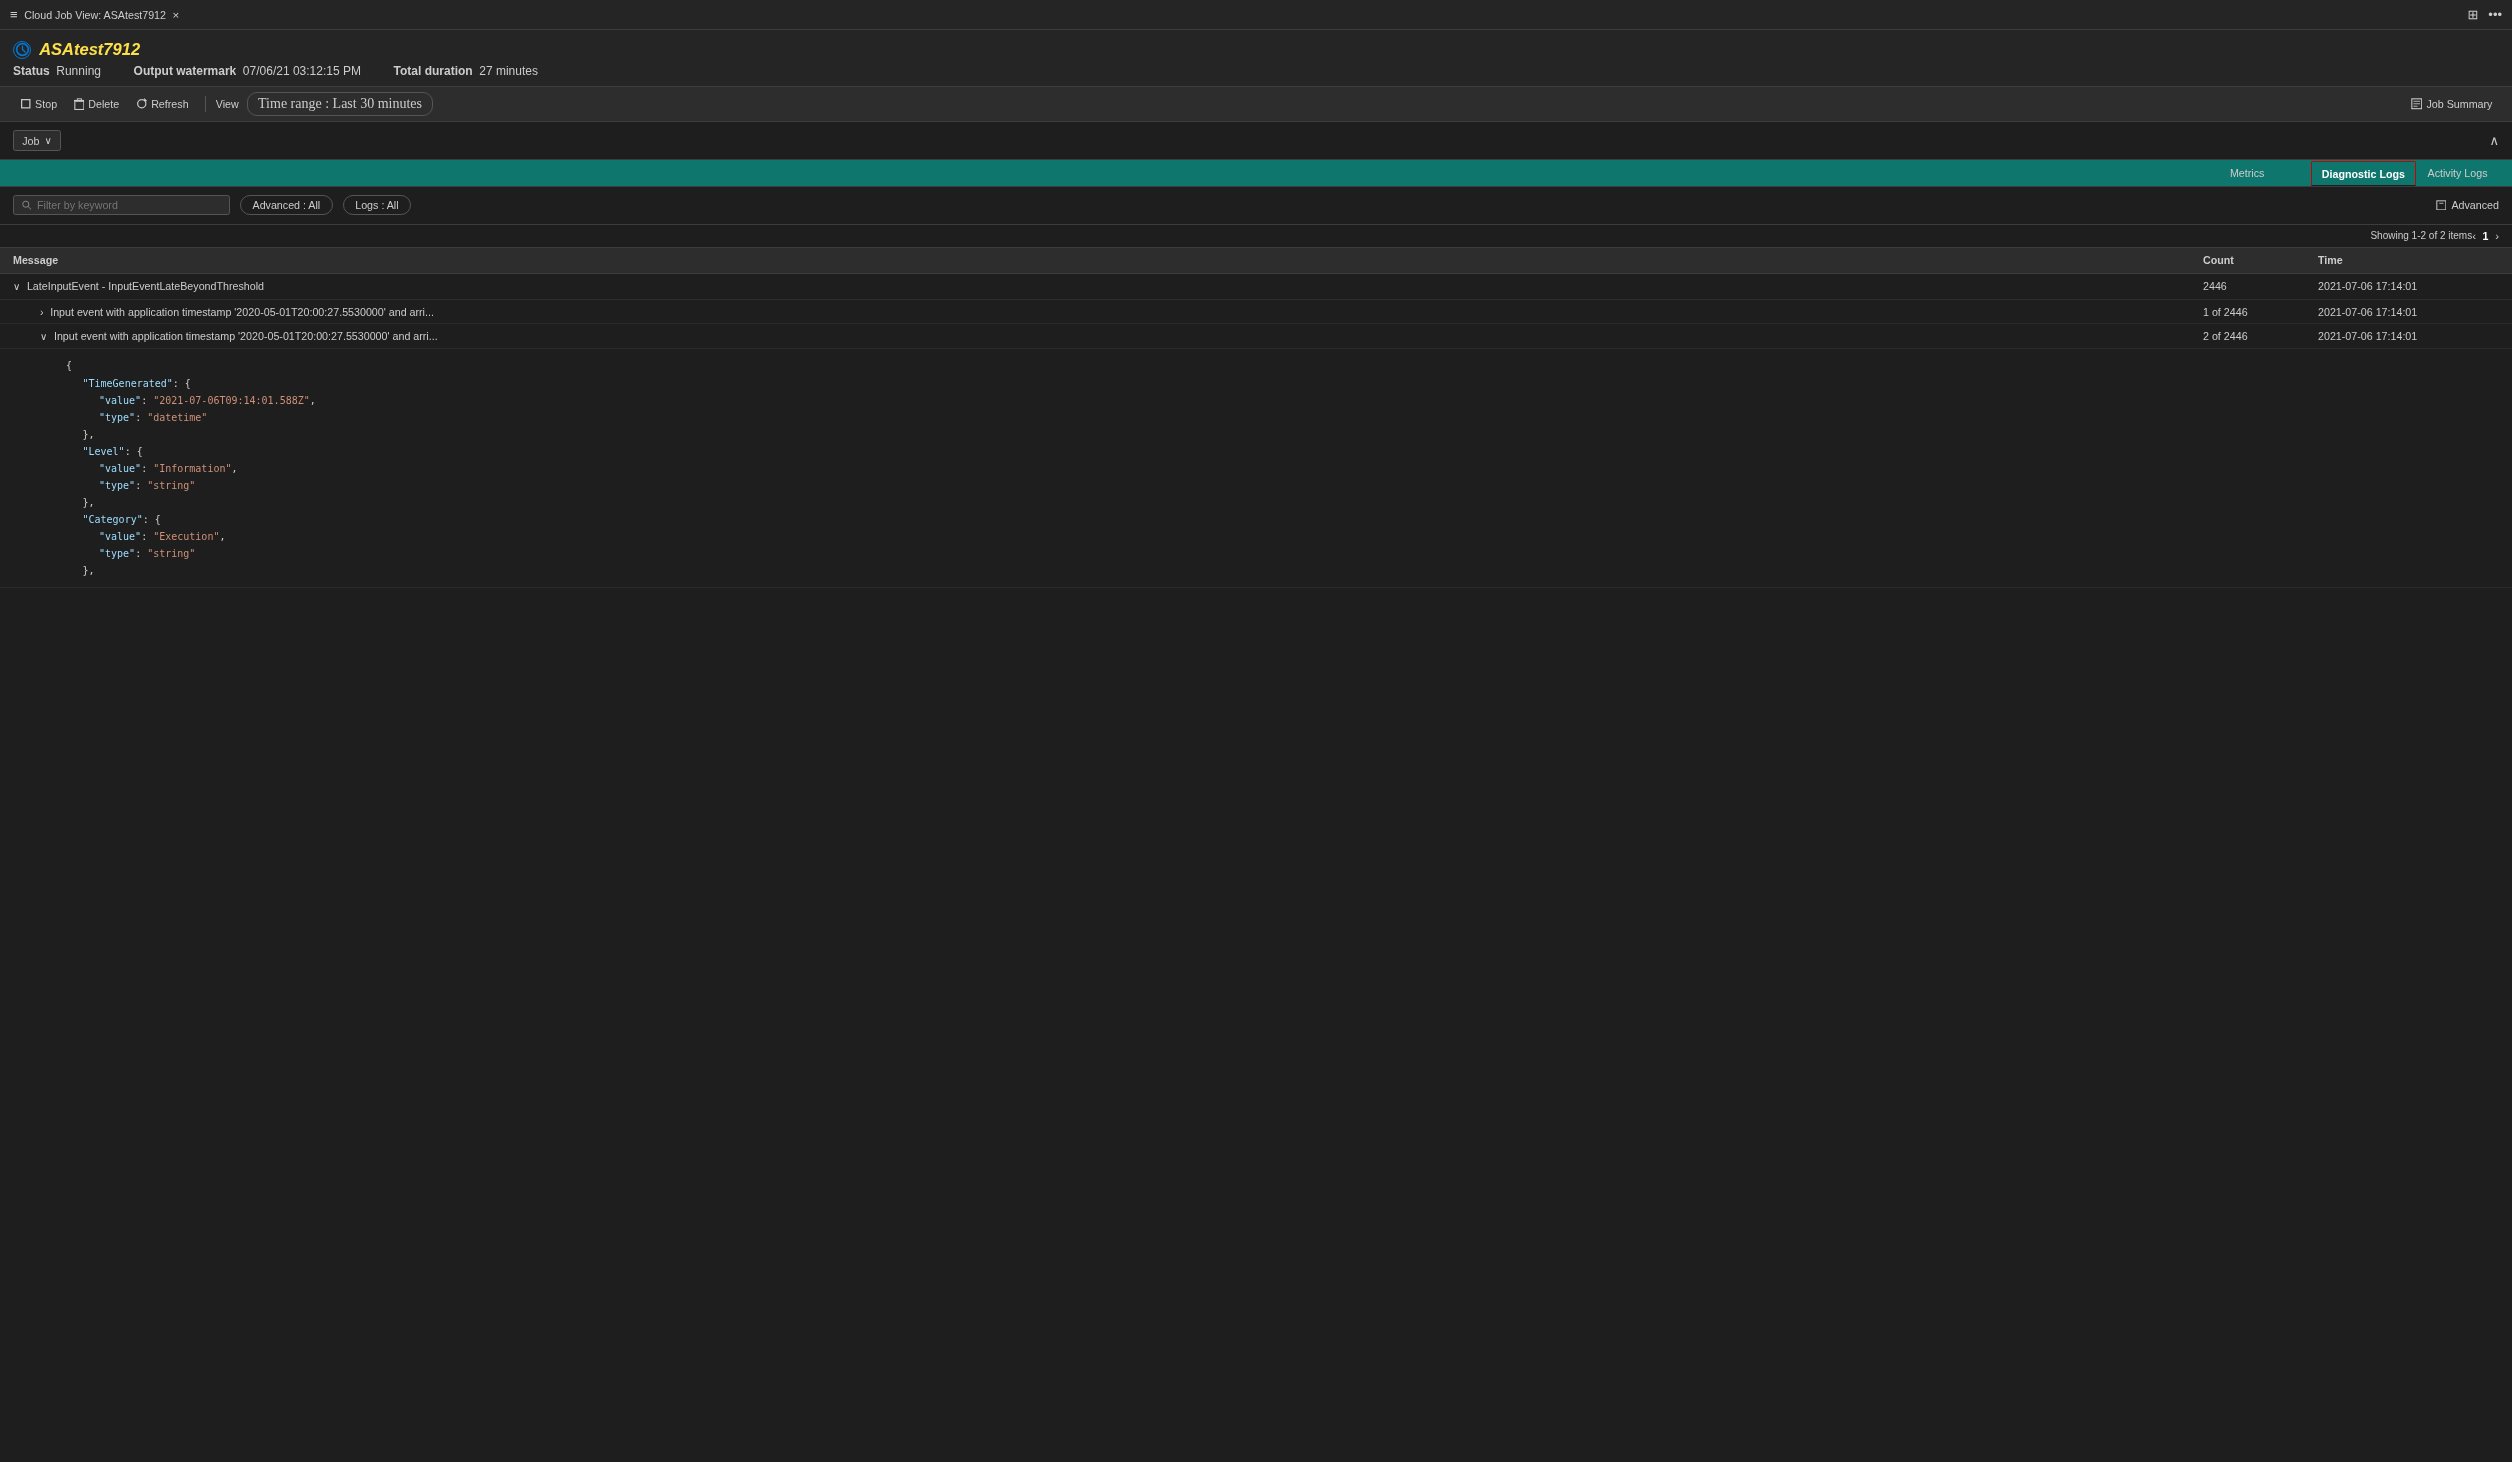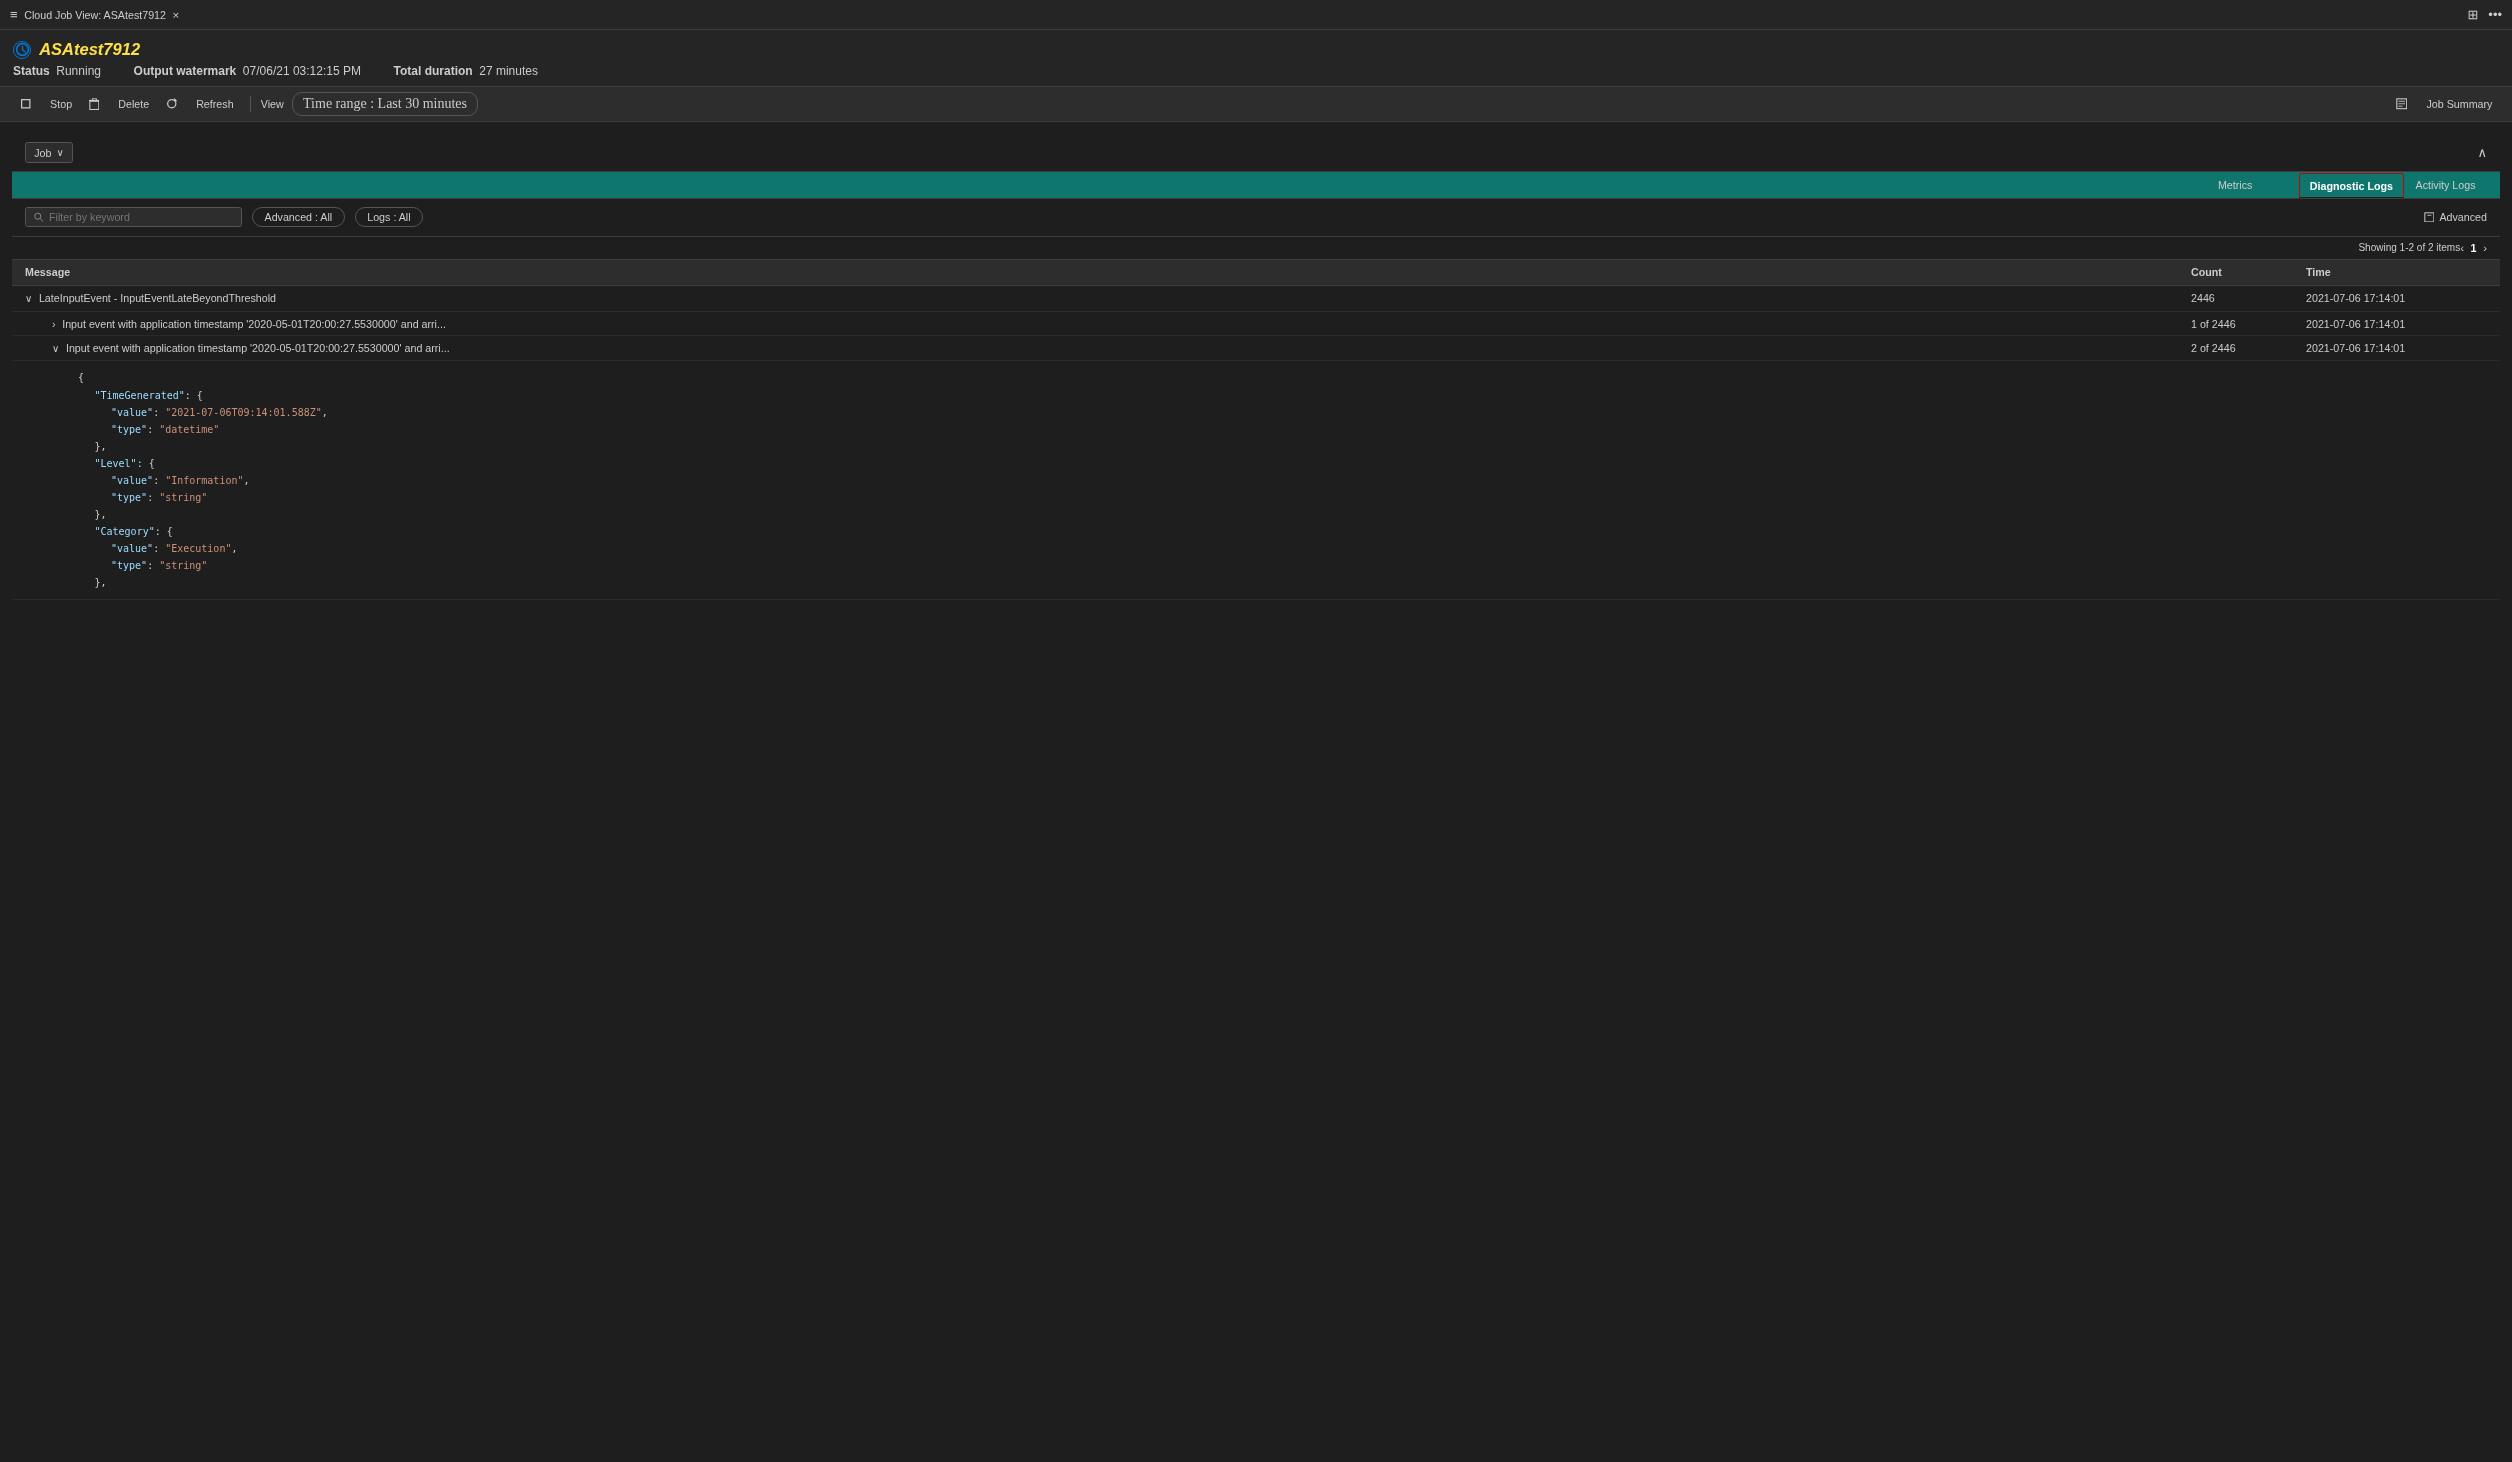--- a/index.html
+++ b/index.html
@@ -87,21 +87,21 @@
       align-items: center;
       background: #2d2d2d;
       padding: 5px 13px;
       border-bottom: 0.8px solid #3c3c3c;
       gap: 3.3px;
       height: 35px;
     }
     .toolbar-btn {
       display: flex;
       align-items: center;
-      gap: 19px;
+      gap: 4px;
       padding: 3.3px 6.6px;
       cursor: pointer;
       color: #cccccc;
       border-radius: 2.5px;
       font-size: 10.7px;
       background: transparent;
       border: none;
     }
     .toolbar-sep {
       width: 0.8px;
@@ -123,21 +123,21 @@
       cursor: pointer;
       color: #cccccc;
       border: 0.8px solid #555;
       border-radius: 10px;
       font-size: 14px;
       background: transparent;
       font-family: Liberation Serif, serif;
     }
     .content-area {
       background: #1e1e1e;
-      padding: 12px;
+      padding: 0;
     }
     .job-dropdown-row {
       display: flex;
       align-items: center;
       justify-content: space-between;
       padding: 8.2px 13px;
       border-bottom: 0.8px solid #3c3c3c;
     }
     .job-dropdown {
       display: flex;

